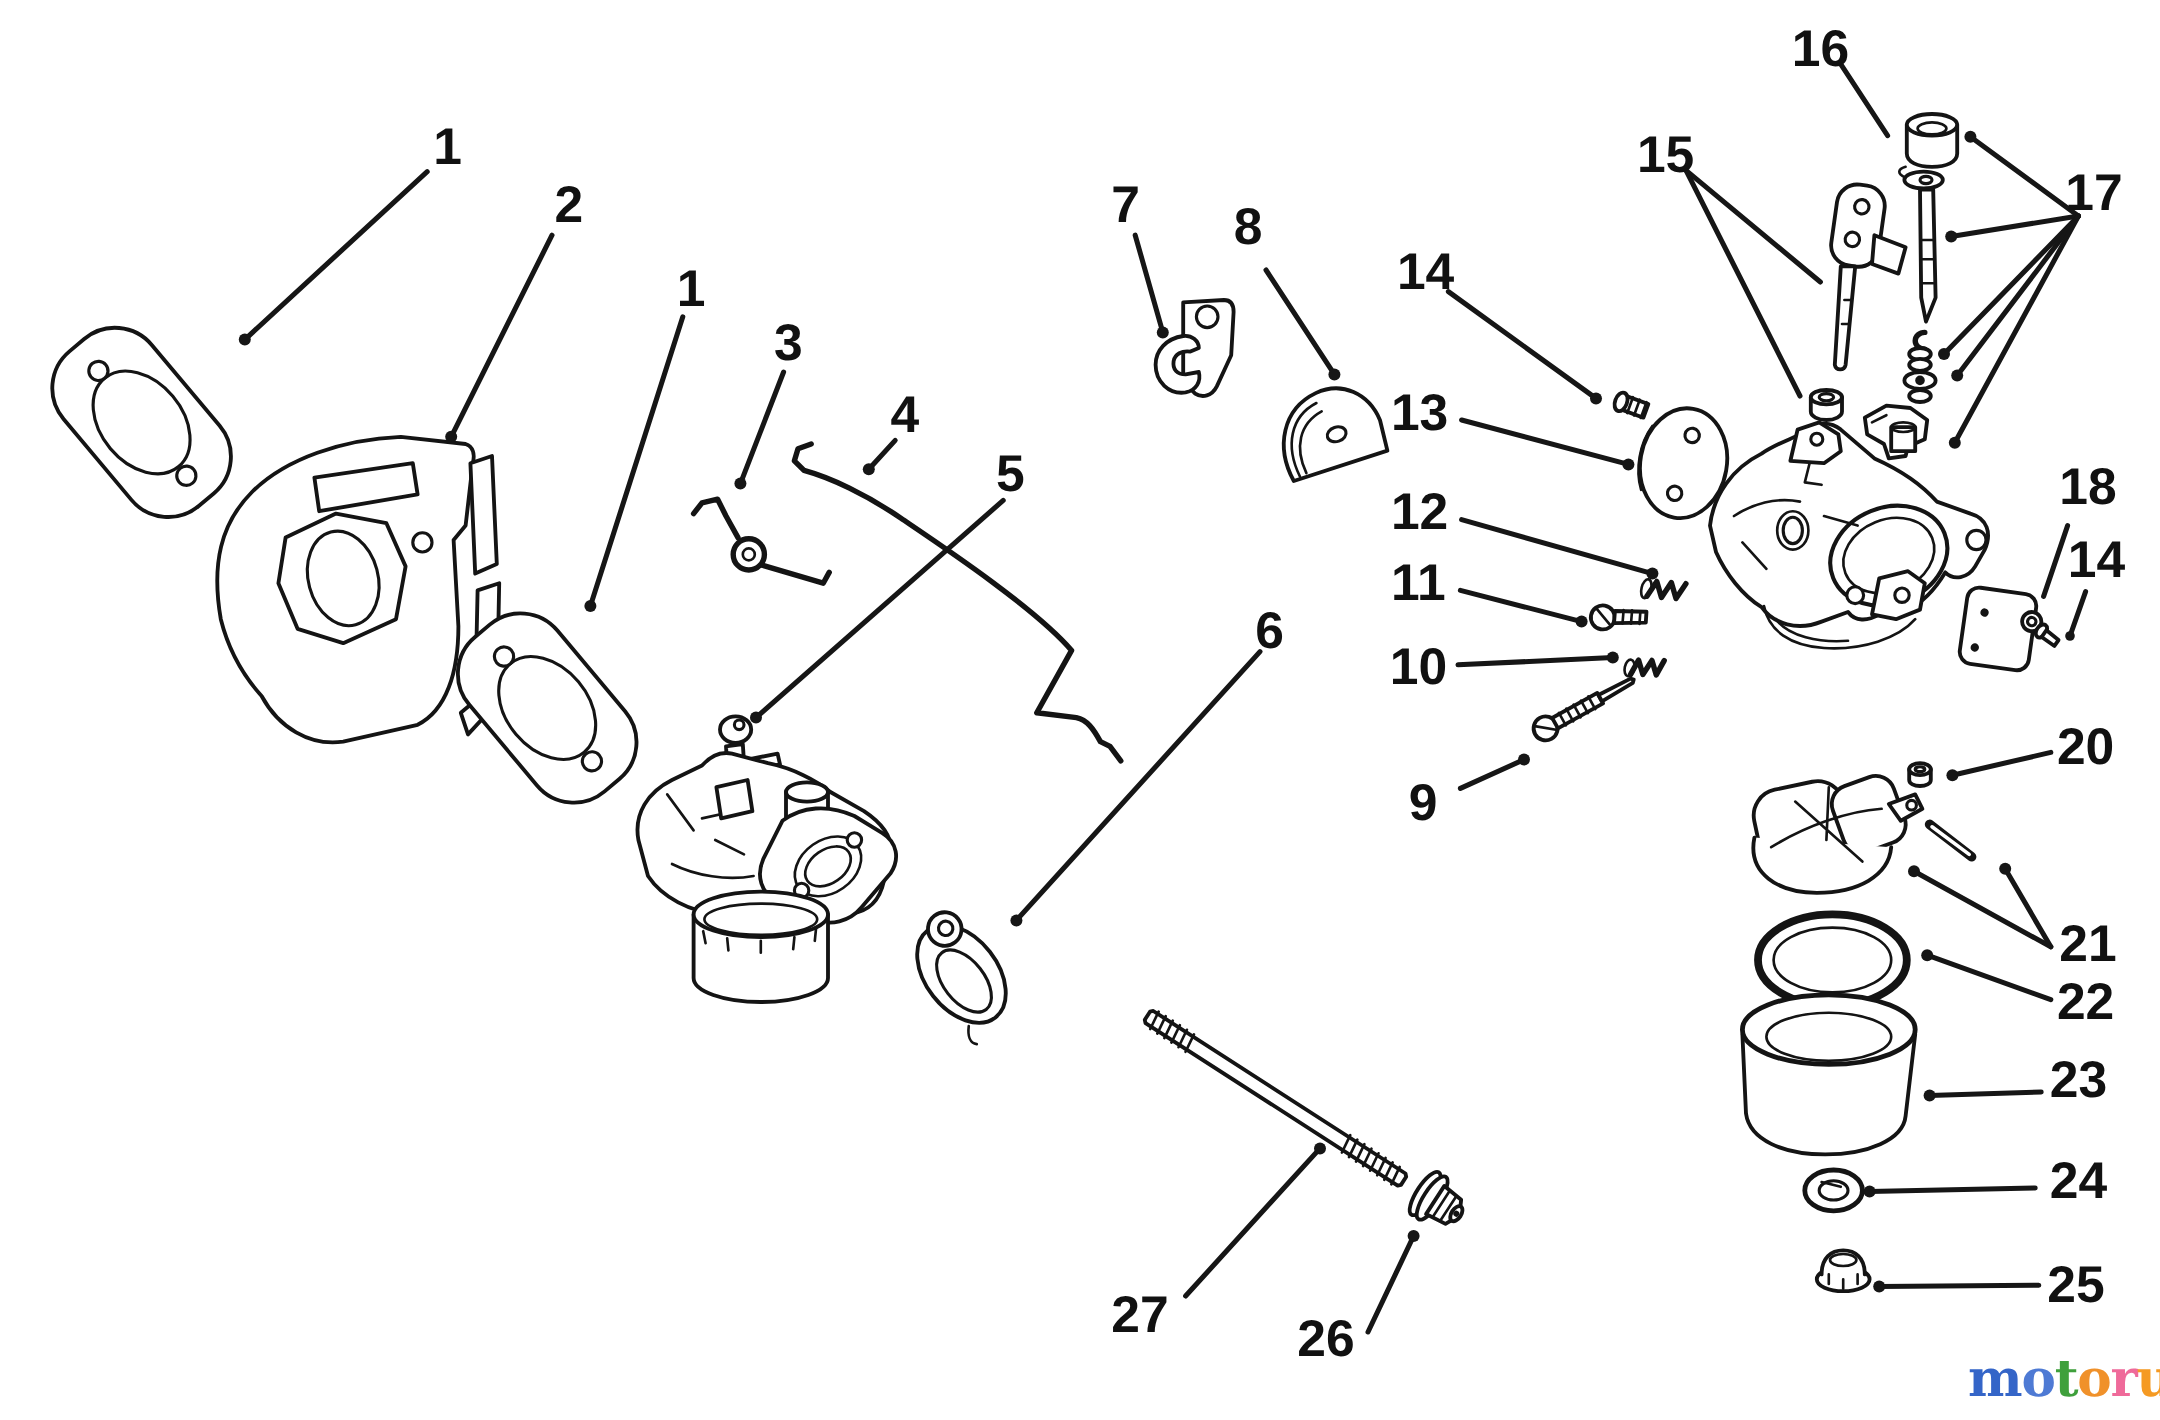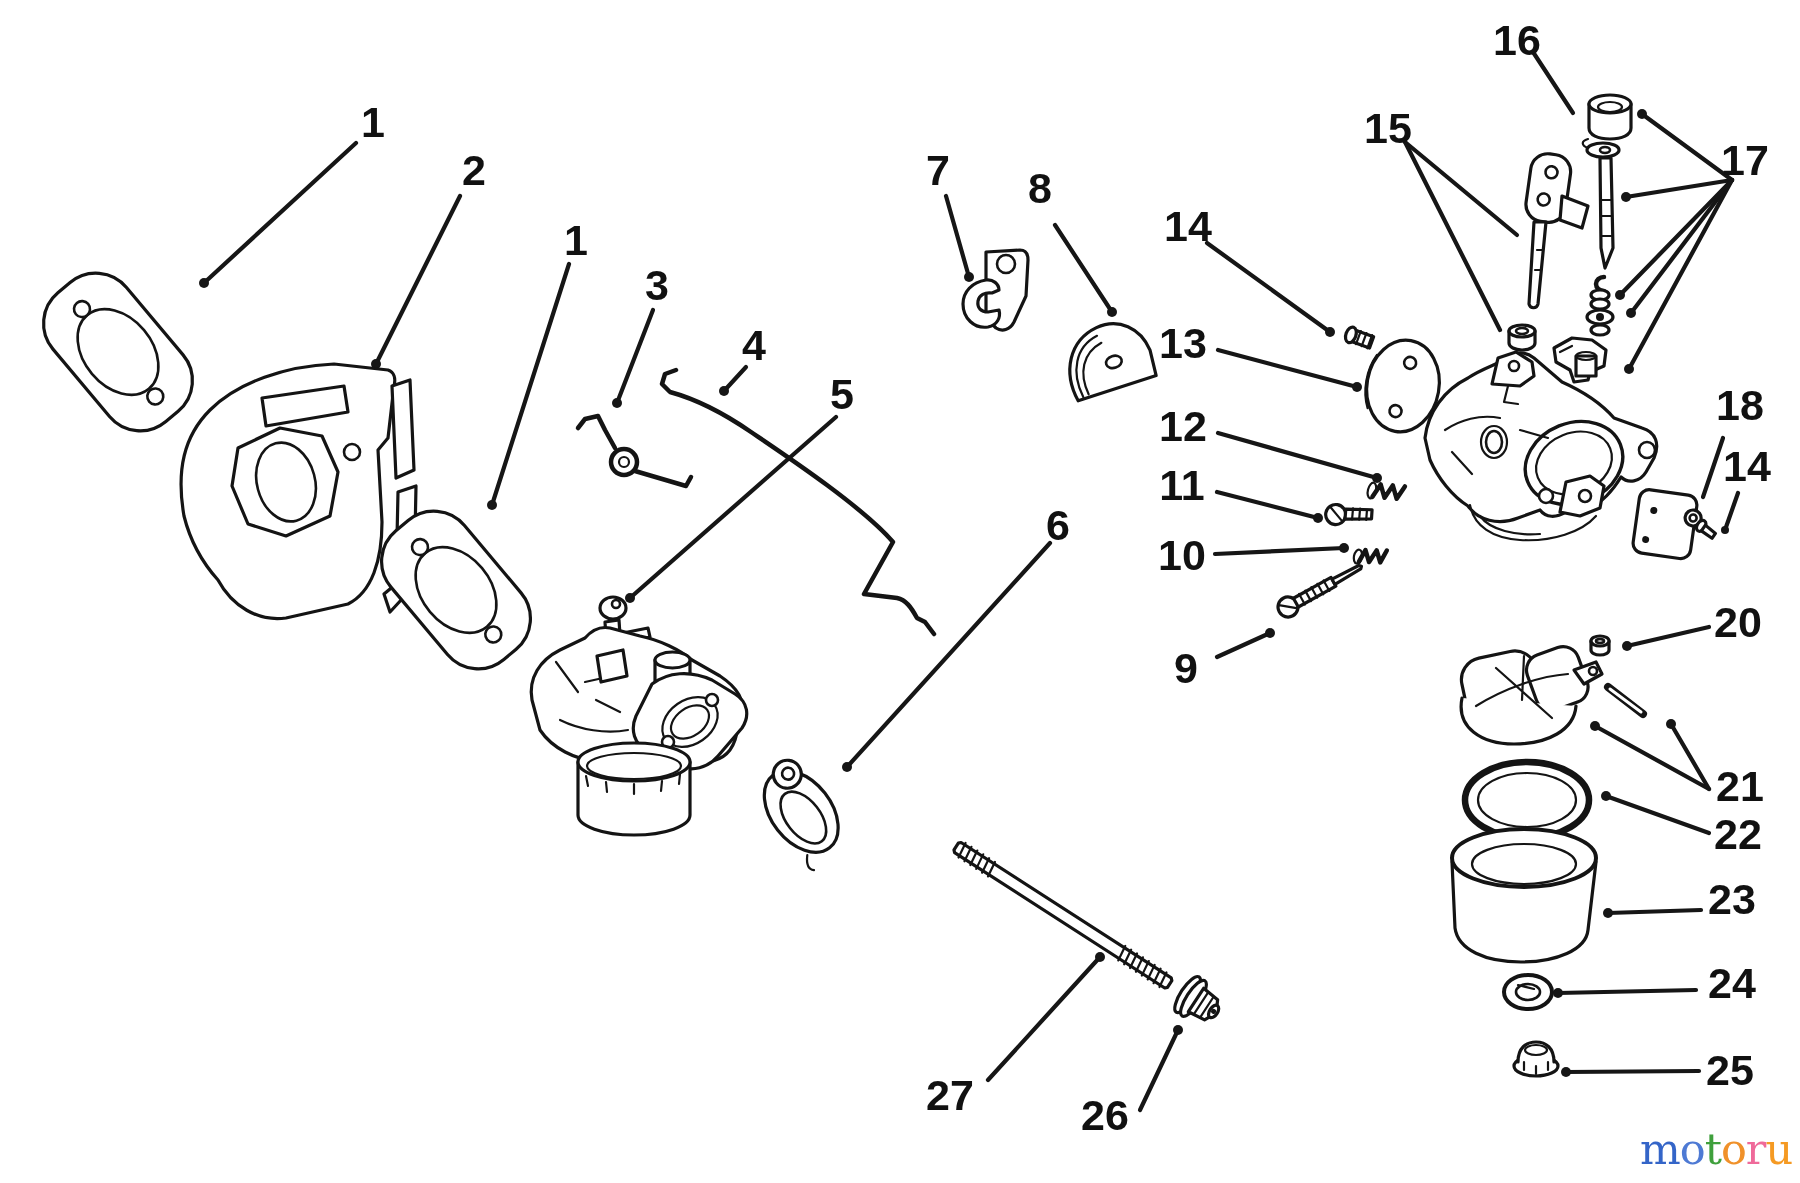--- a/index.html
+++ b/index.html
@@ -8,21 +8,21 @@
   svg{position:absolute;left:0;top:0;}
   .part{fill:#ffffff;stroke:#141414;stroke-width:3.2;stroke-linejoin:round;stroke-linecap:round;}
   .thin{fill:none;stroke:#141414;stroke-width:2.2;stroke-linejoin:round;stroke-linecap:round;}
   .wire{fill:none;stroke:#141414;stroke-width:4.5;stroke-linejoin:round;stroke-linecap:round;}
   .leader{stroke:#161616;stroke-width:4.2;stroke-linecap:round;}
   .dot{fill:#161616;stroke:none;}
   .hole{fill:#ffffff;stroke:#141414;stroke-width:2.6;}
   .dark{fill:#141414;stroke:none;}
   .callout{font-family:"Liberation Sans",sans-serif;font-weight:bold;font-size:43px;fill:#111;}
   #watermark{position:absolute;left:1640px;top:1128px;width:160px;height:50px;
-             font-family:"DejaVu Serif",serif;font-weight:normal;font-size:43px;line-height:43px;
+             font-family:"DejaVu Serif",serif;font-weight:bold;font-size:43px;line-height:43px;
              white-space:nowrap;letter-spacing:-1px;}
 </style>
 </head>
 <body>
 
 <div id="stage">
 <svg width="1800" height="1183" viewBox="0 0 1800 1183">
 
   <g>
     <line class="leader" x1="356" y1="143" x2="204" y2="283"></line>

